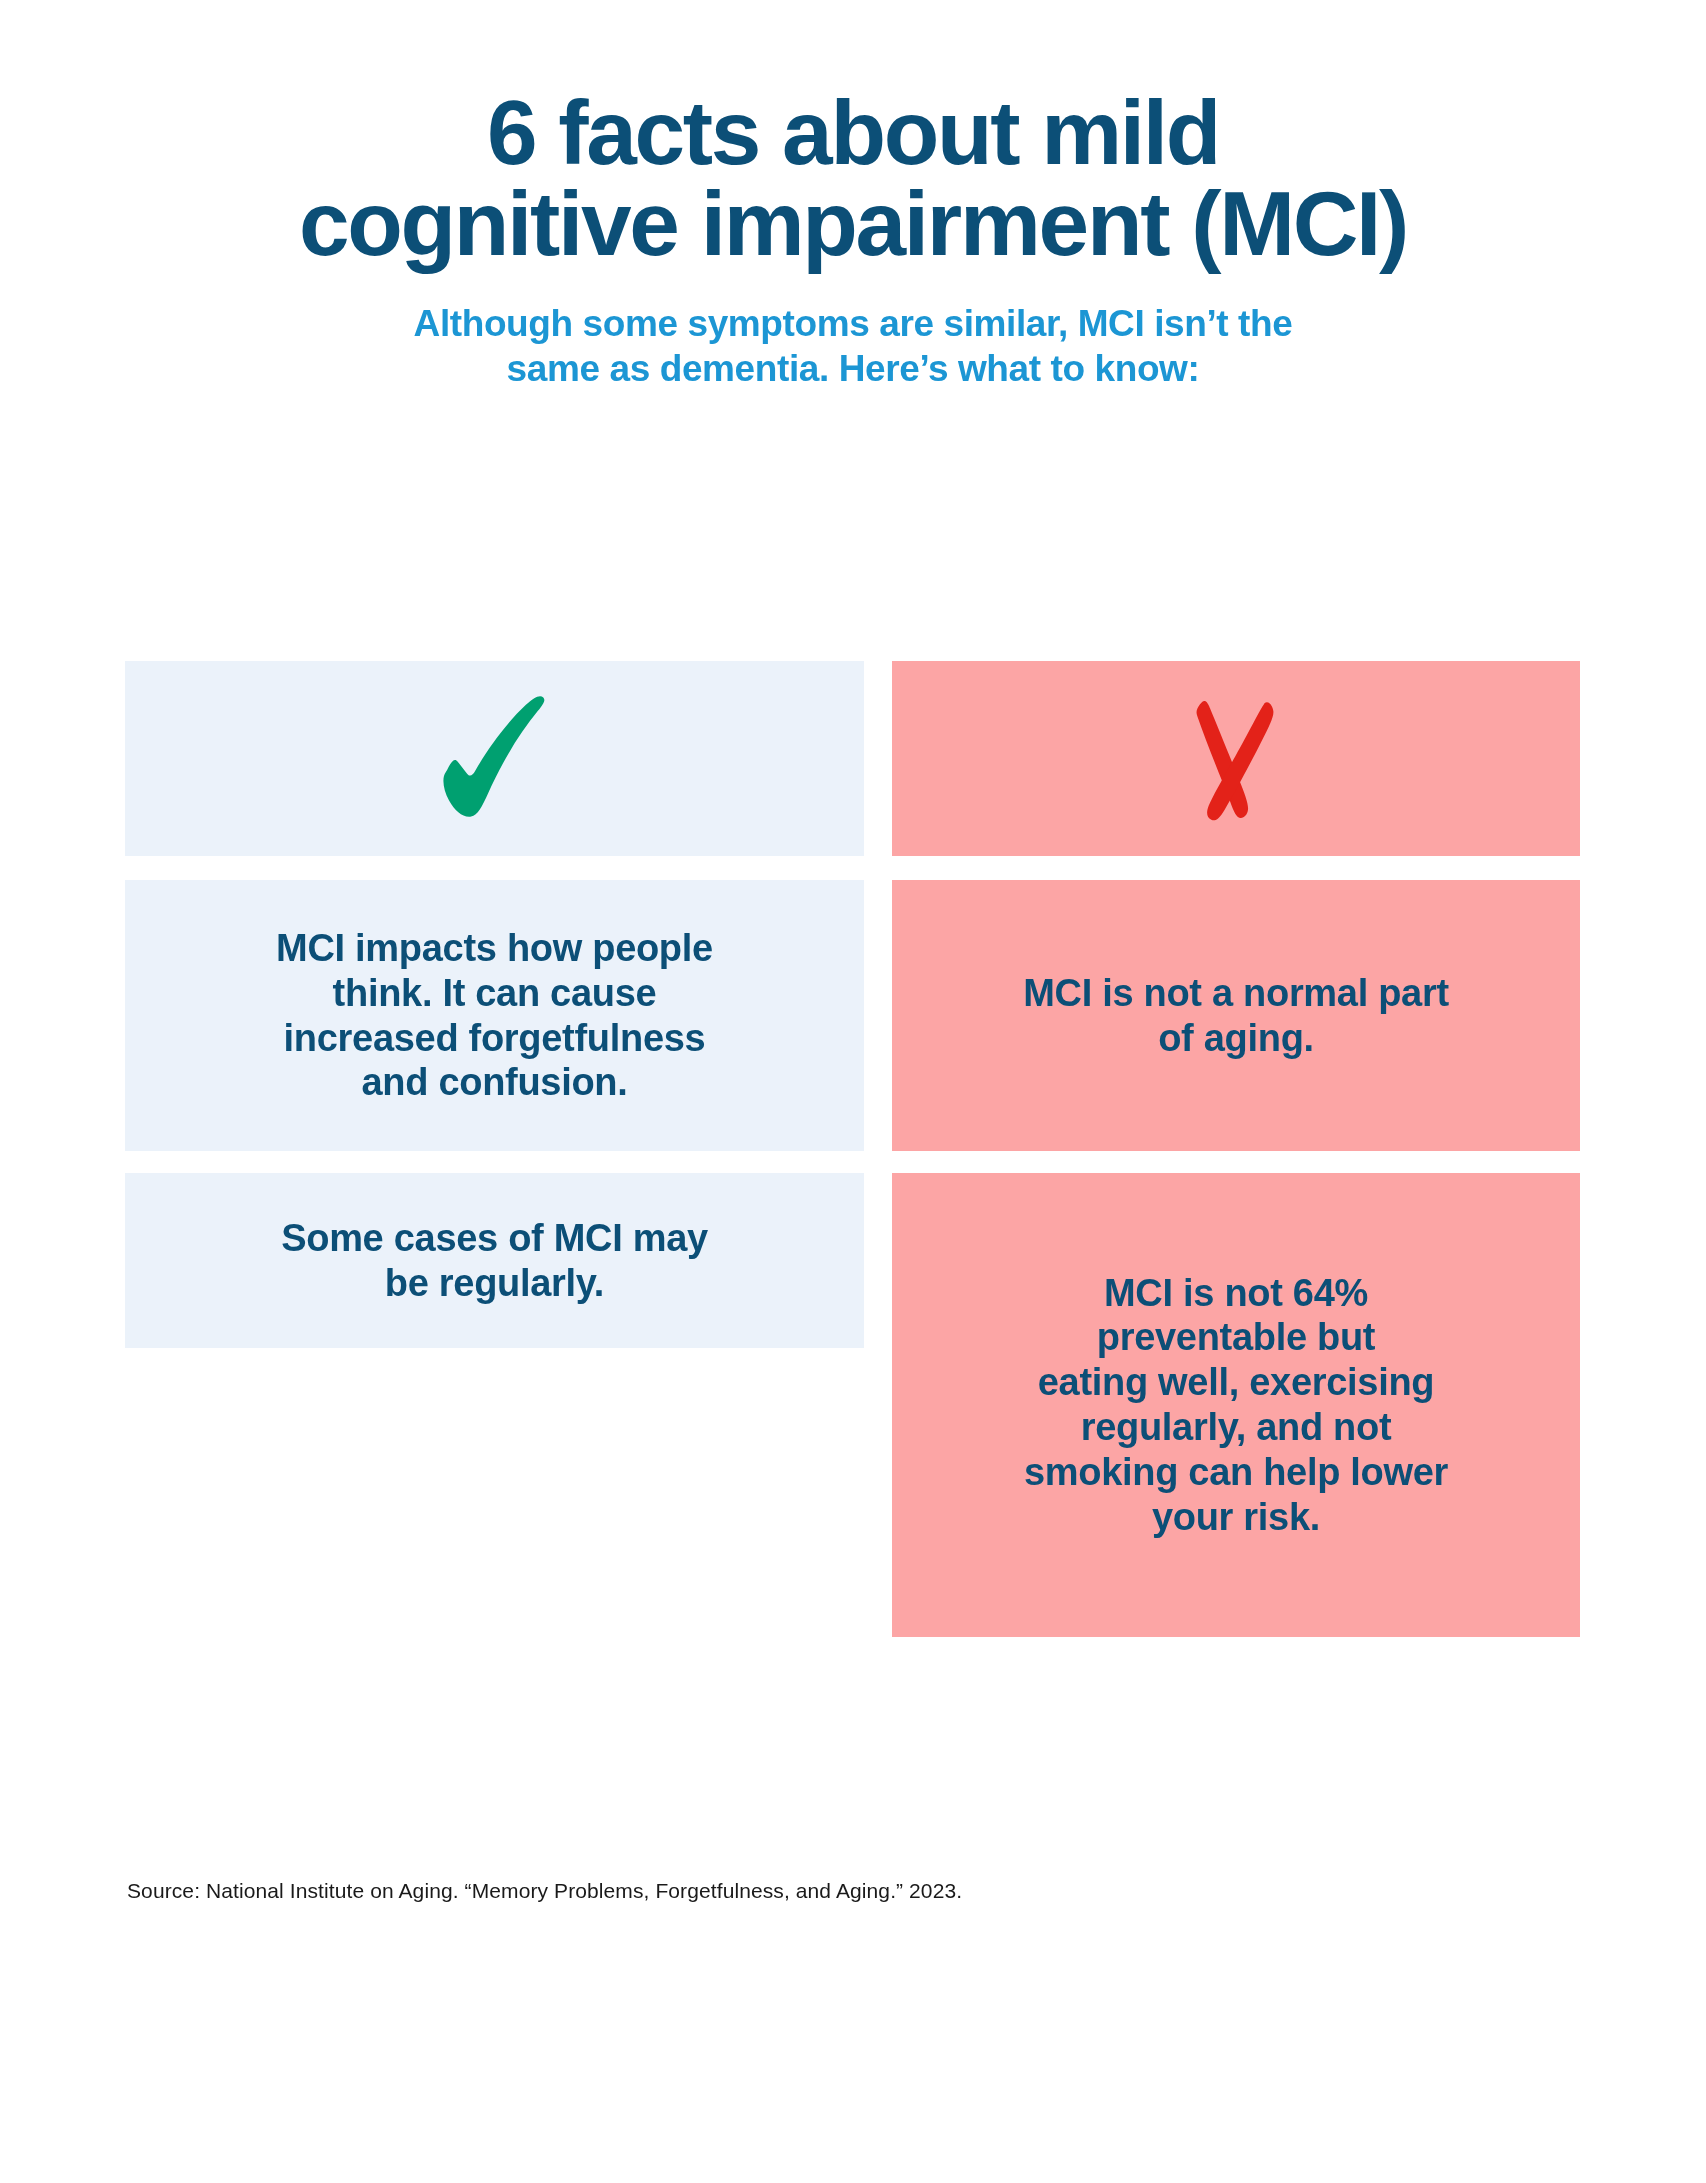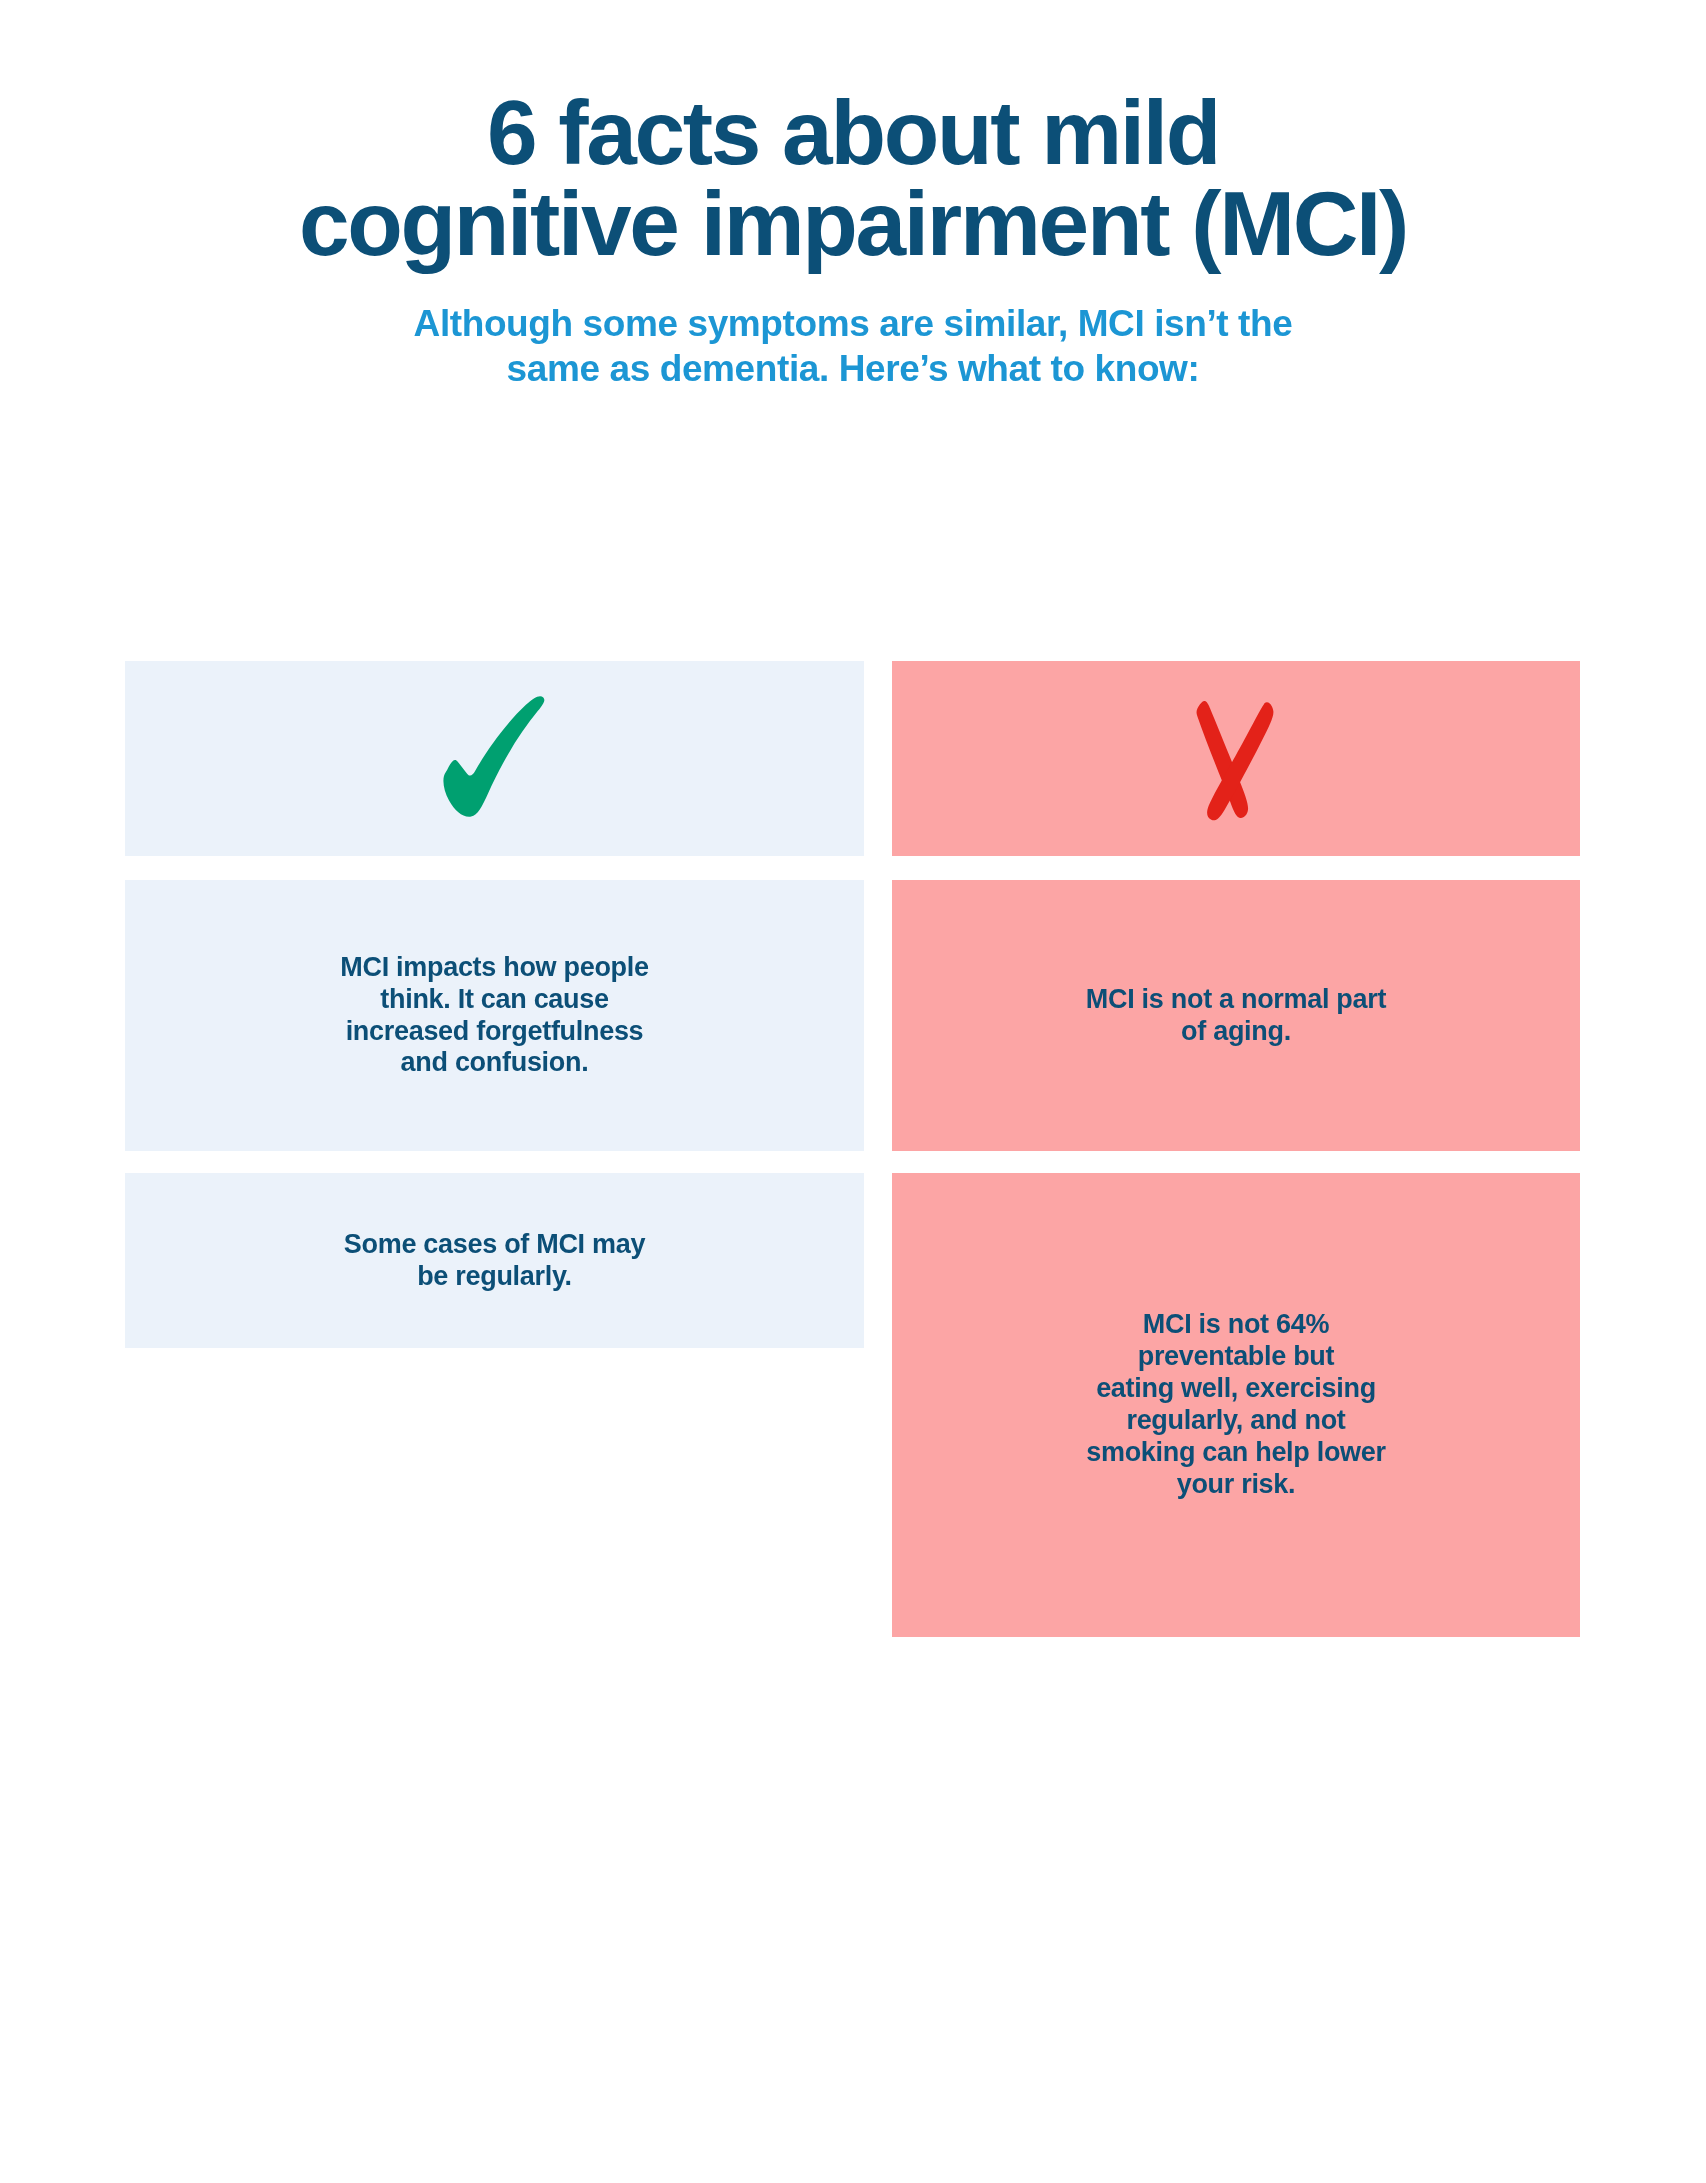--- a/index.html
+++ b/index.html
@@ -91,21 +91,21 @@
   }
   .icon-card svg {
     display: block;
   }
 
   
   .text-card {
     color: #0C4F77;
     font-family: "Liberation Sans", sans-serif;
     font-weight: 700;
-    font-size: 27px;
+    font-size: 38px;
     line-height: 1.18;
     letter-spacing: -0.3px;
     padding: 16px 29px;
   }
   .text-card .txt { white-space: pre-line; display: block; }
 
   
   .row-1 { height: 271px; margin-bottom: 22px; }
   .row-2 { height: 175px; margin-bottom: 25px; }
   .row-3 { height: 464px; }
@@ -194,15 +194,16 @@
 eating well, exercising
 regularly, and not
 smoking can help lower
 your risk.</span>
       </div>
 
     </div>
 
   </div>
 
+  <div class="source">Source: National Institute on Aging. “Memory Problems, Forgetfulness, and Aging.” 2023.</div>
 
 </div>
 
 
 </body></html>

